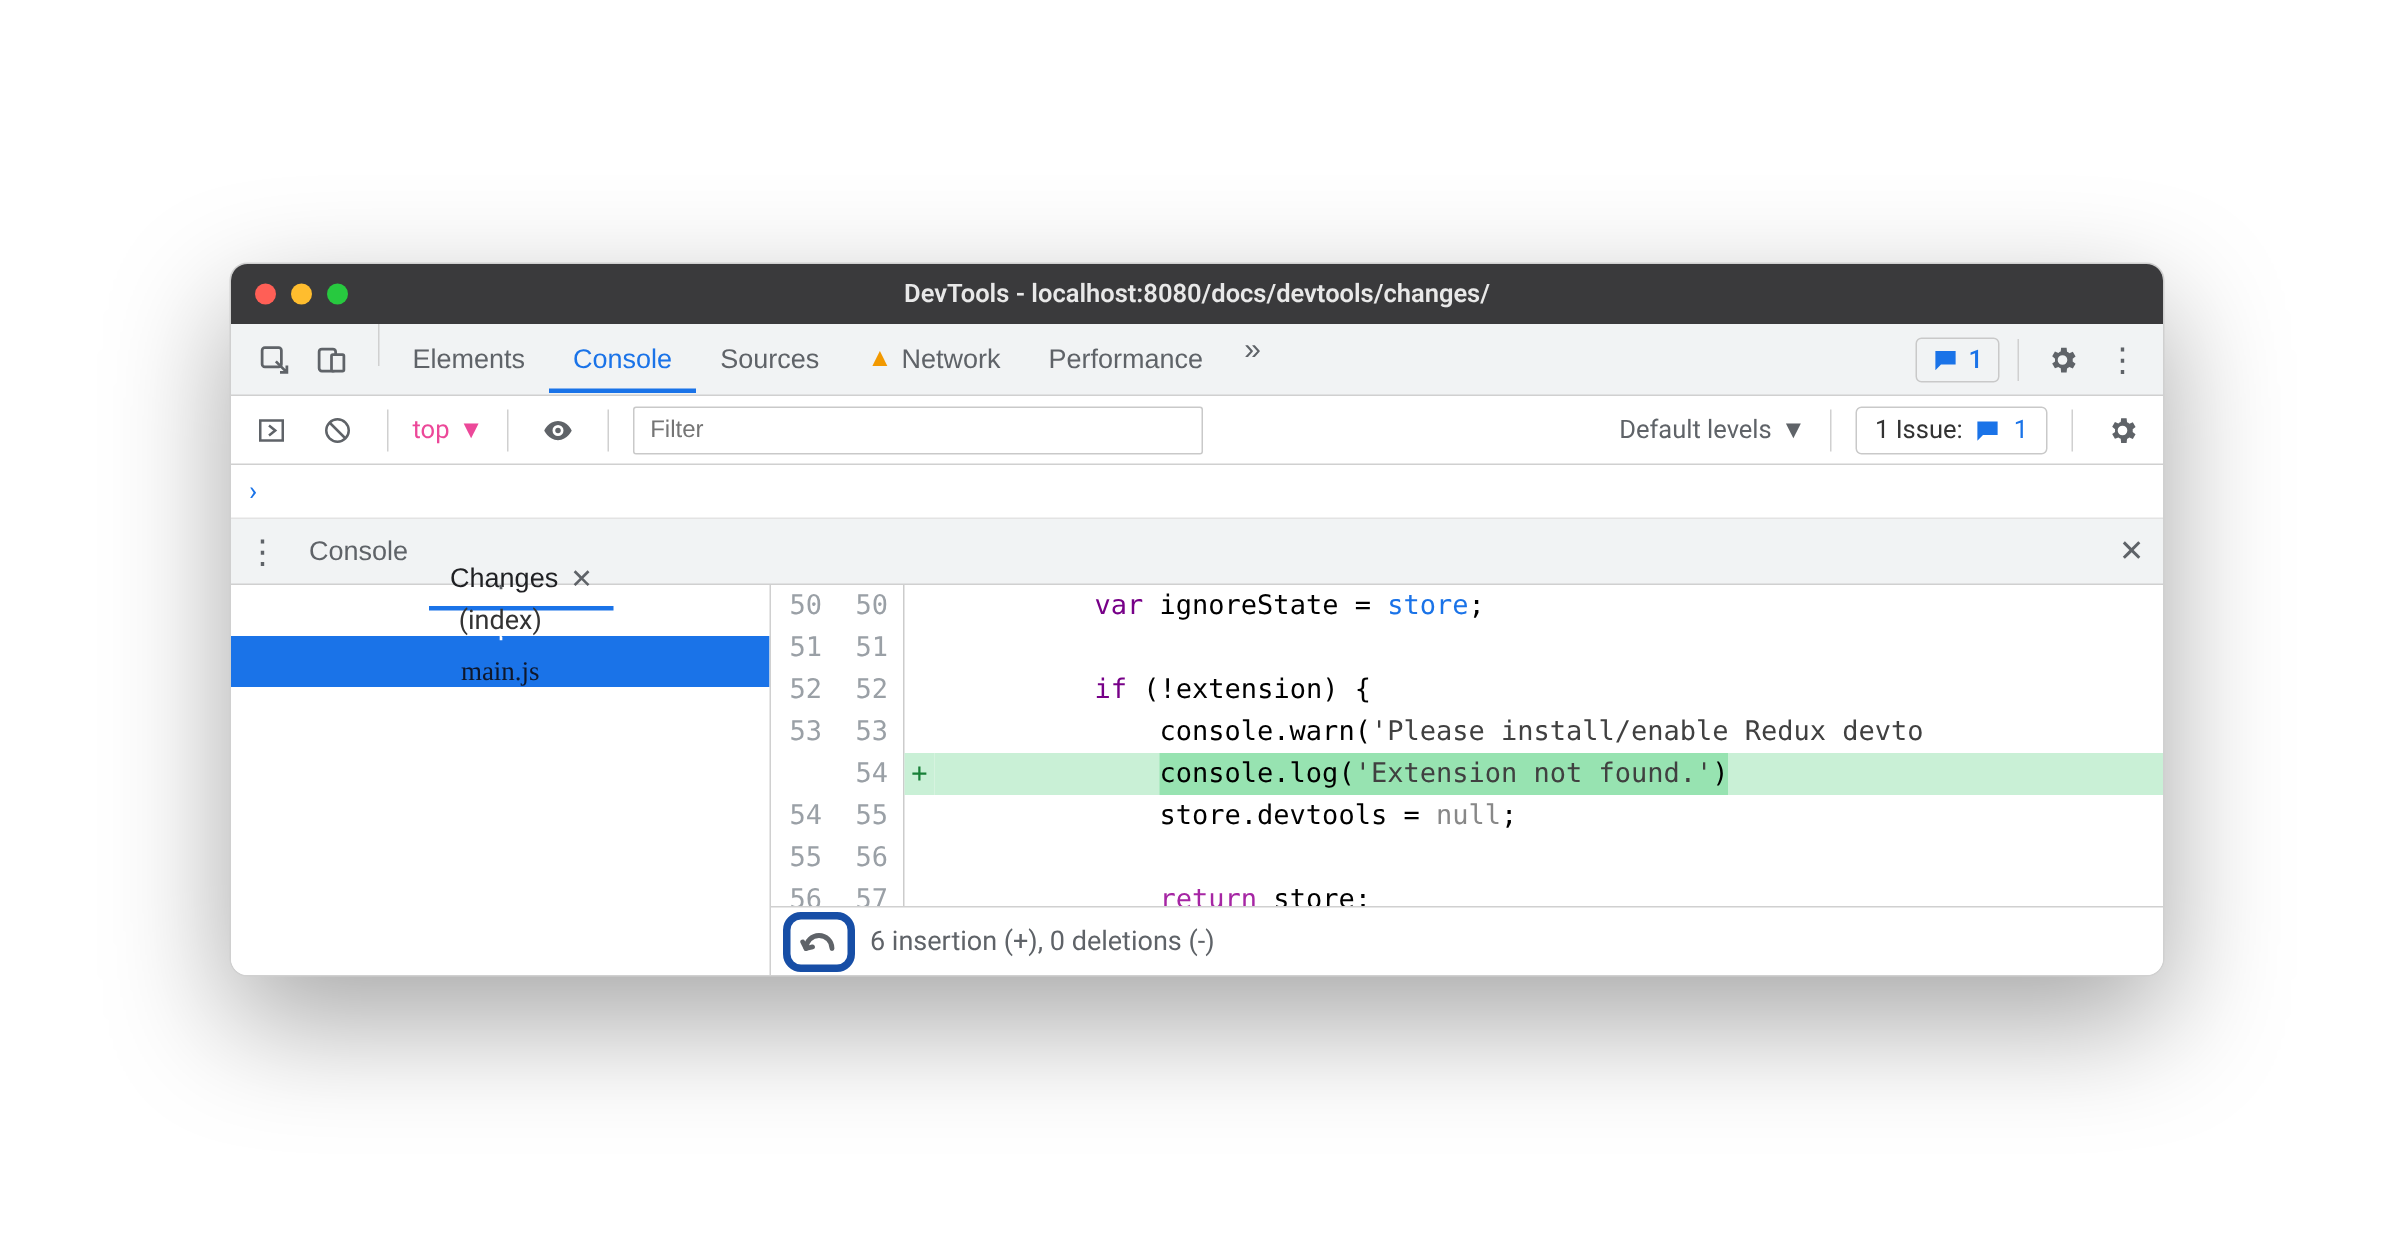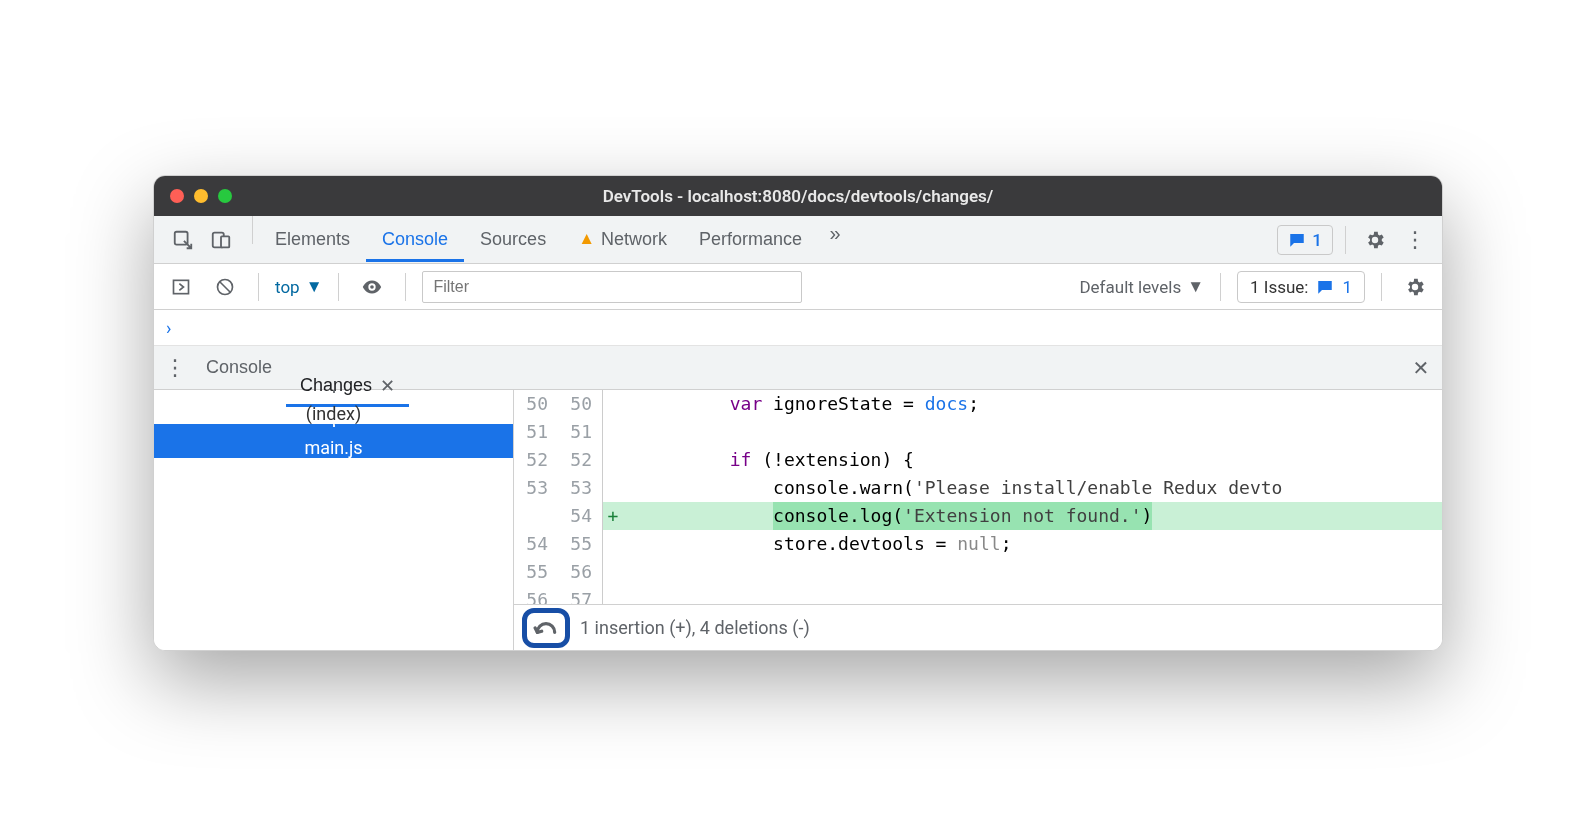--- a/index.html
+++ b/index.html
@@ -59,21 +59,21 @@
   .badge {
     display:flex; align-items:center; gap:6px;
     border:1px solid #c9c9c9; border-radius:4px; padding:4px 10px;
     color:#1a73e8; font-size:17px; font-weight:500;
   }
 
   .console-toolbar {
     display:flex; align-items:center; height:46px;
     border-bottom:1px solid #d0d0d0; background:#fff; padding:0 10px; gap:10px;
   }
-  .ctx { display:flex; align-items:center; gap:6px; color:#0369a1; font-size:17px;}
+  .ctx { display:flex; align-items:center; gap:6px; color:#ec4899; font-size:17px;}
   .filter-input {
     flex:0 0 380px; height:32px; border:1px solid #c9c9c9; border-radius:2px;
     padding:0 10px; font-size:16px; color:#333; background:#fff;
   }
   .toolbar-spacer { flex:1; }
   .default-levels { color:#5f6368; font-size:17px; display:flex; align-items:center; gap:6px;}
   .issue-box {
     border:1px solid #c9c9c9; border-radius:4px; padding:5px 12px;
     display:flex; align-items:center; gap:8px; font-size:17px; color:#333;
   }
@@ -88,21 +88,21 @@
   .drawer-tab.active { color:#202124; border-bottom:3px solid #1a73e8; padding-top:3px;margin-top:36px;}
   .drawer-close { margin-left:auto; }
 
   .changes-body { display:flex; height:260px; background:#fff; }
 
   .file-tree { width:360px; border-right:1px solid #d0d0d0; overflow:auto;}
   .tree-item {
     display:flex; align-items:center; gap:10px; height:34px; padding:0 16px;
     font-size:18px; color:#333;flex-direction:column;
   }
-  .tree-item.selected { background:#1a73e8; color:#ffffff; }
+  .tree-item.selected { background:#1a73e8; color:#0f172a;font-family:Liberation Serif, serif; }
 
   .diff-pane { flex:1; display:flex; flex-direction:column; overflow:hidden;}
   .diff-scroll { flex:1; overflow:auto; }
   .diff-row {
     display:flex;
     font-family: Menlo, Consolas, monospace; font-size:18px; line-height:28px;
     white-space: pre;
   }
   .gutters { display:flex; border-right:1px solid #ccc; }
   .gut { width:44px; text-align:right; padding-right:10px; color:#9aa0a6;}
@@ -266,21 +266,21 @@
         <span>main.js</span>
       </div>
     </div>
 
     <div class="diff-pane">
       <div class="diff-scroll">
 
         <div class="diff-row">
           <div class="gutters"><div class="gut">50</div><div class="gut">50</div></div>
           <div class="marker"></div>
-          <div class="code-cell"><span>        </span><span class="code-text"><span class="tok-kw">var</span> ignoreState = <span class="tok-bool">docs</span>;</span></div>
+          <div class="code-cell"><span>        </span><span class="code-text"><span class="tok-kw">var</span> ignoreState = <span class="tok-bool">store</span>;</span></div>
         </div>
 
         <div class="diff-row">
           <div class="gutters"><div class="gut">51</div><div class="gut">51</div></div>
           <div class="marker"></div><div class="code-cell">&nbsp;</div>
         </div>
 
         <div class="diff-row">
           <div class="gutters"><div class="gut">52</div><div class="gut">52</div></div>
           <div class="marker"></div>
@@ -306,29 +306,30 @@
         </div>
 
         <div class="diff-row">
           <div class="gutters"><div class="gut">55</div><div class="gut">56</div></div>
           <div class="marker"></div><div class="code-cell">&nbsp;</div>
         </div>
 
         <div class="diff-row">
           <div class="gutters"><div class="gut">56</div><div class="gut">57</div></div>
           <div class="marker"></div>
+          <div class="code-cell"><span>            </span><span class="code-text"><span class="tok-ret">return</span> store;</span></div>
         </div>
 
       </div>
 
       <div class="diff-status">
         <div class="revert-highlight">
           <svg width="26" height="20" viewBox="0 0 24 16" fill="none" stroke="#5f6368" stroke-width="3" stroke-linecap="round">
             <path d="M4 12 A8 8 0 0 1 20 12"></path>
               <path d="M4 12 l-2 -4 M4 12 l4 -1"></path>
           </svg>
         </div>
-        <span>1 insertion (+), 4 deletions (-)</span>
+        <span>6 insertion (+), 0 deletions (-)</span>
       </div>
     </div>
   </div>
 
 </div>
 
 </body></html>

